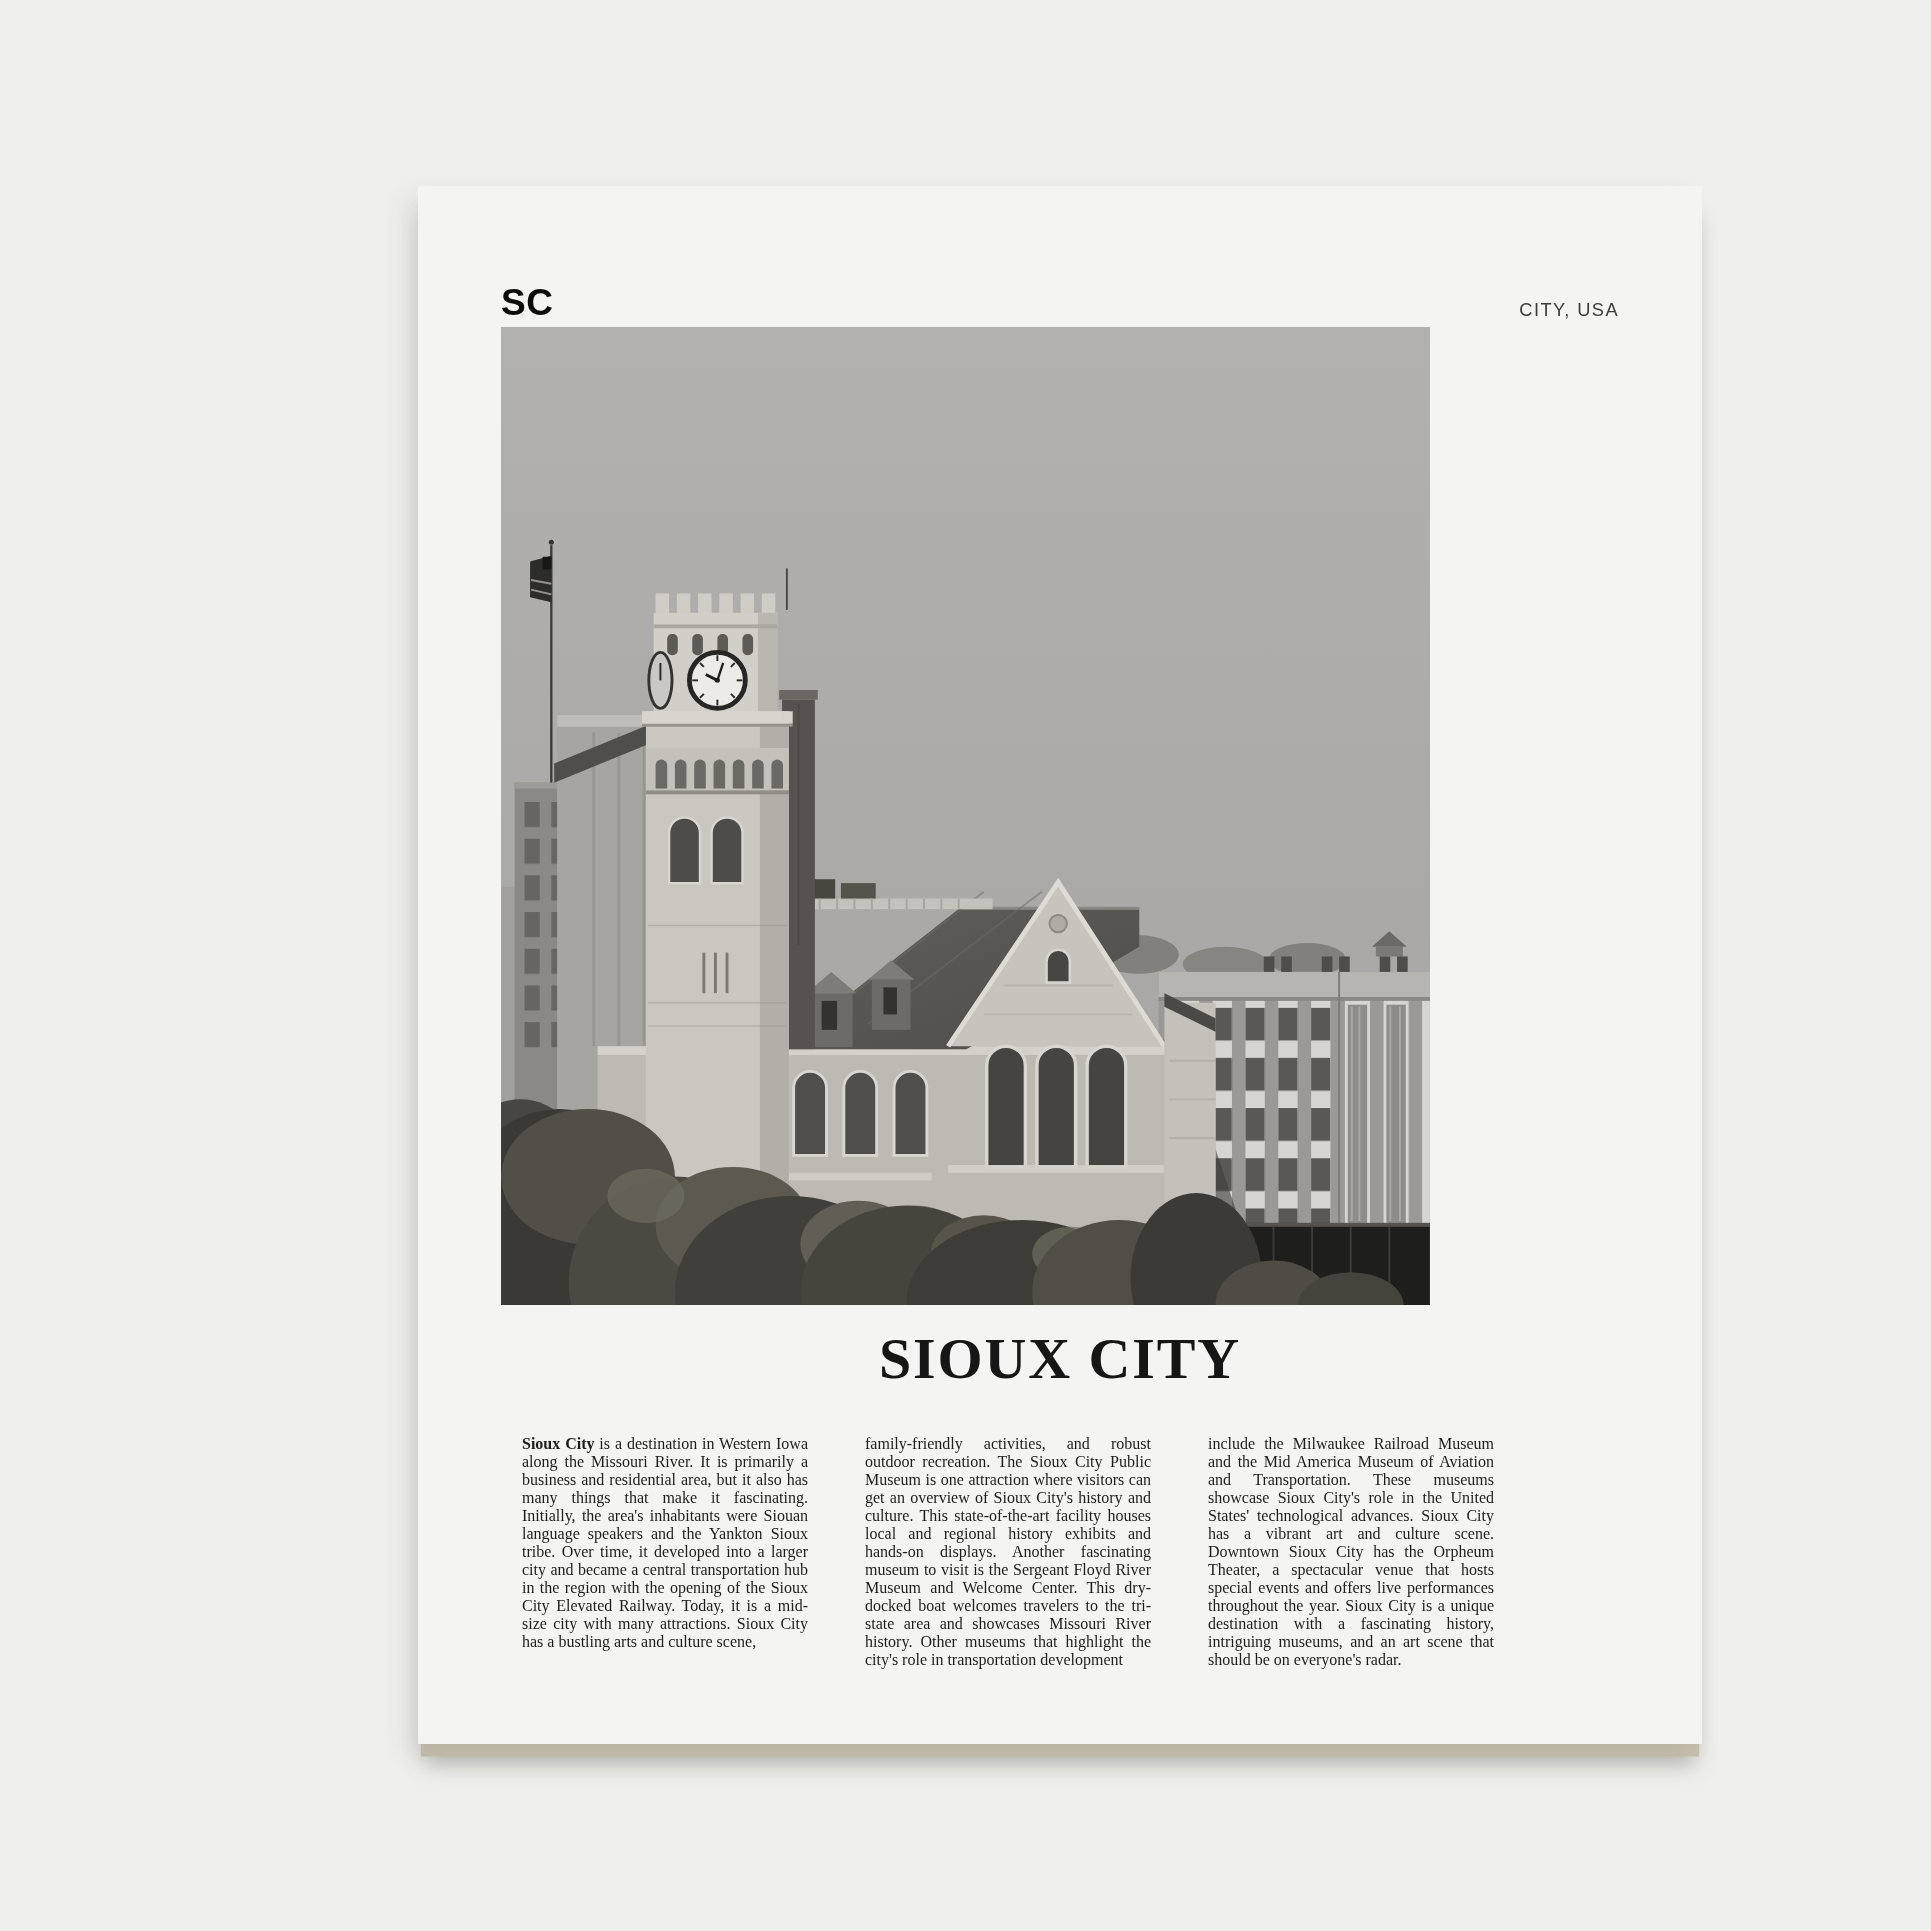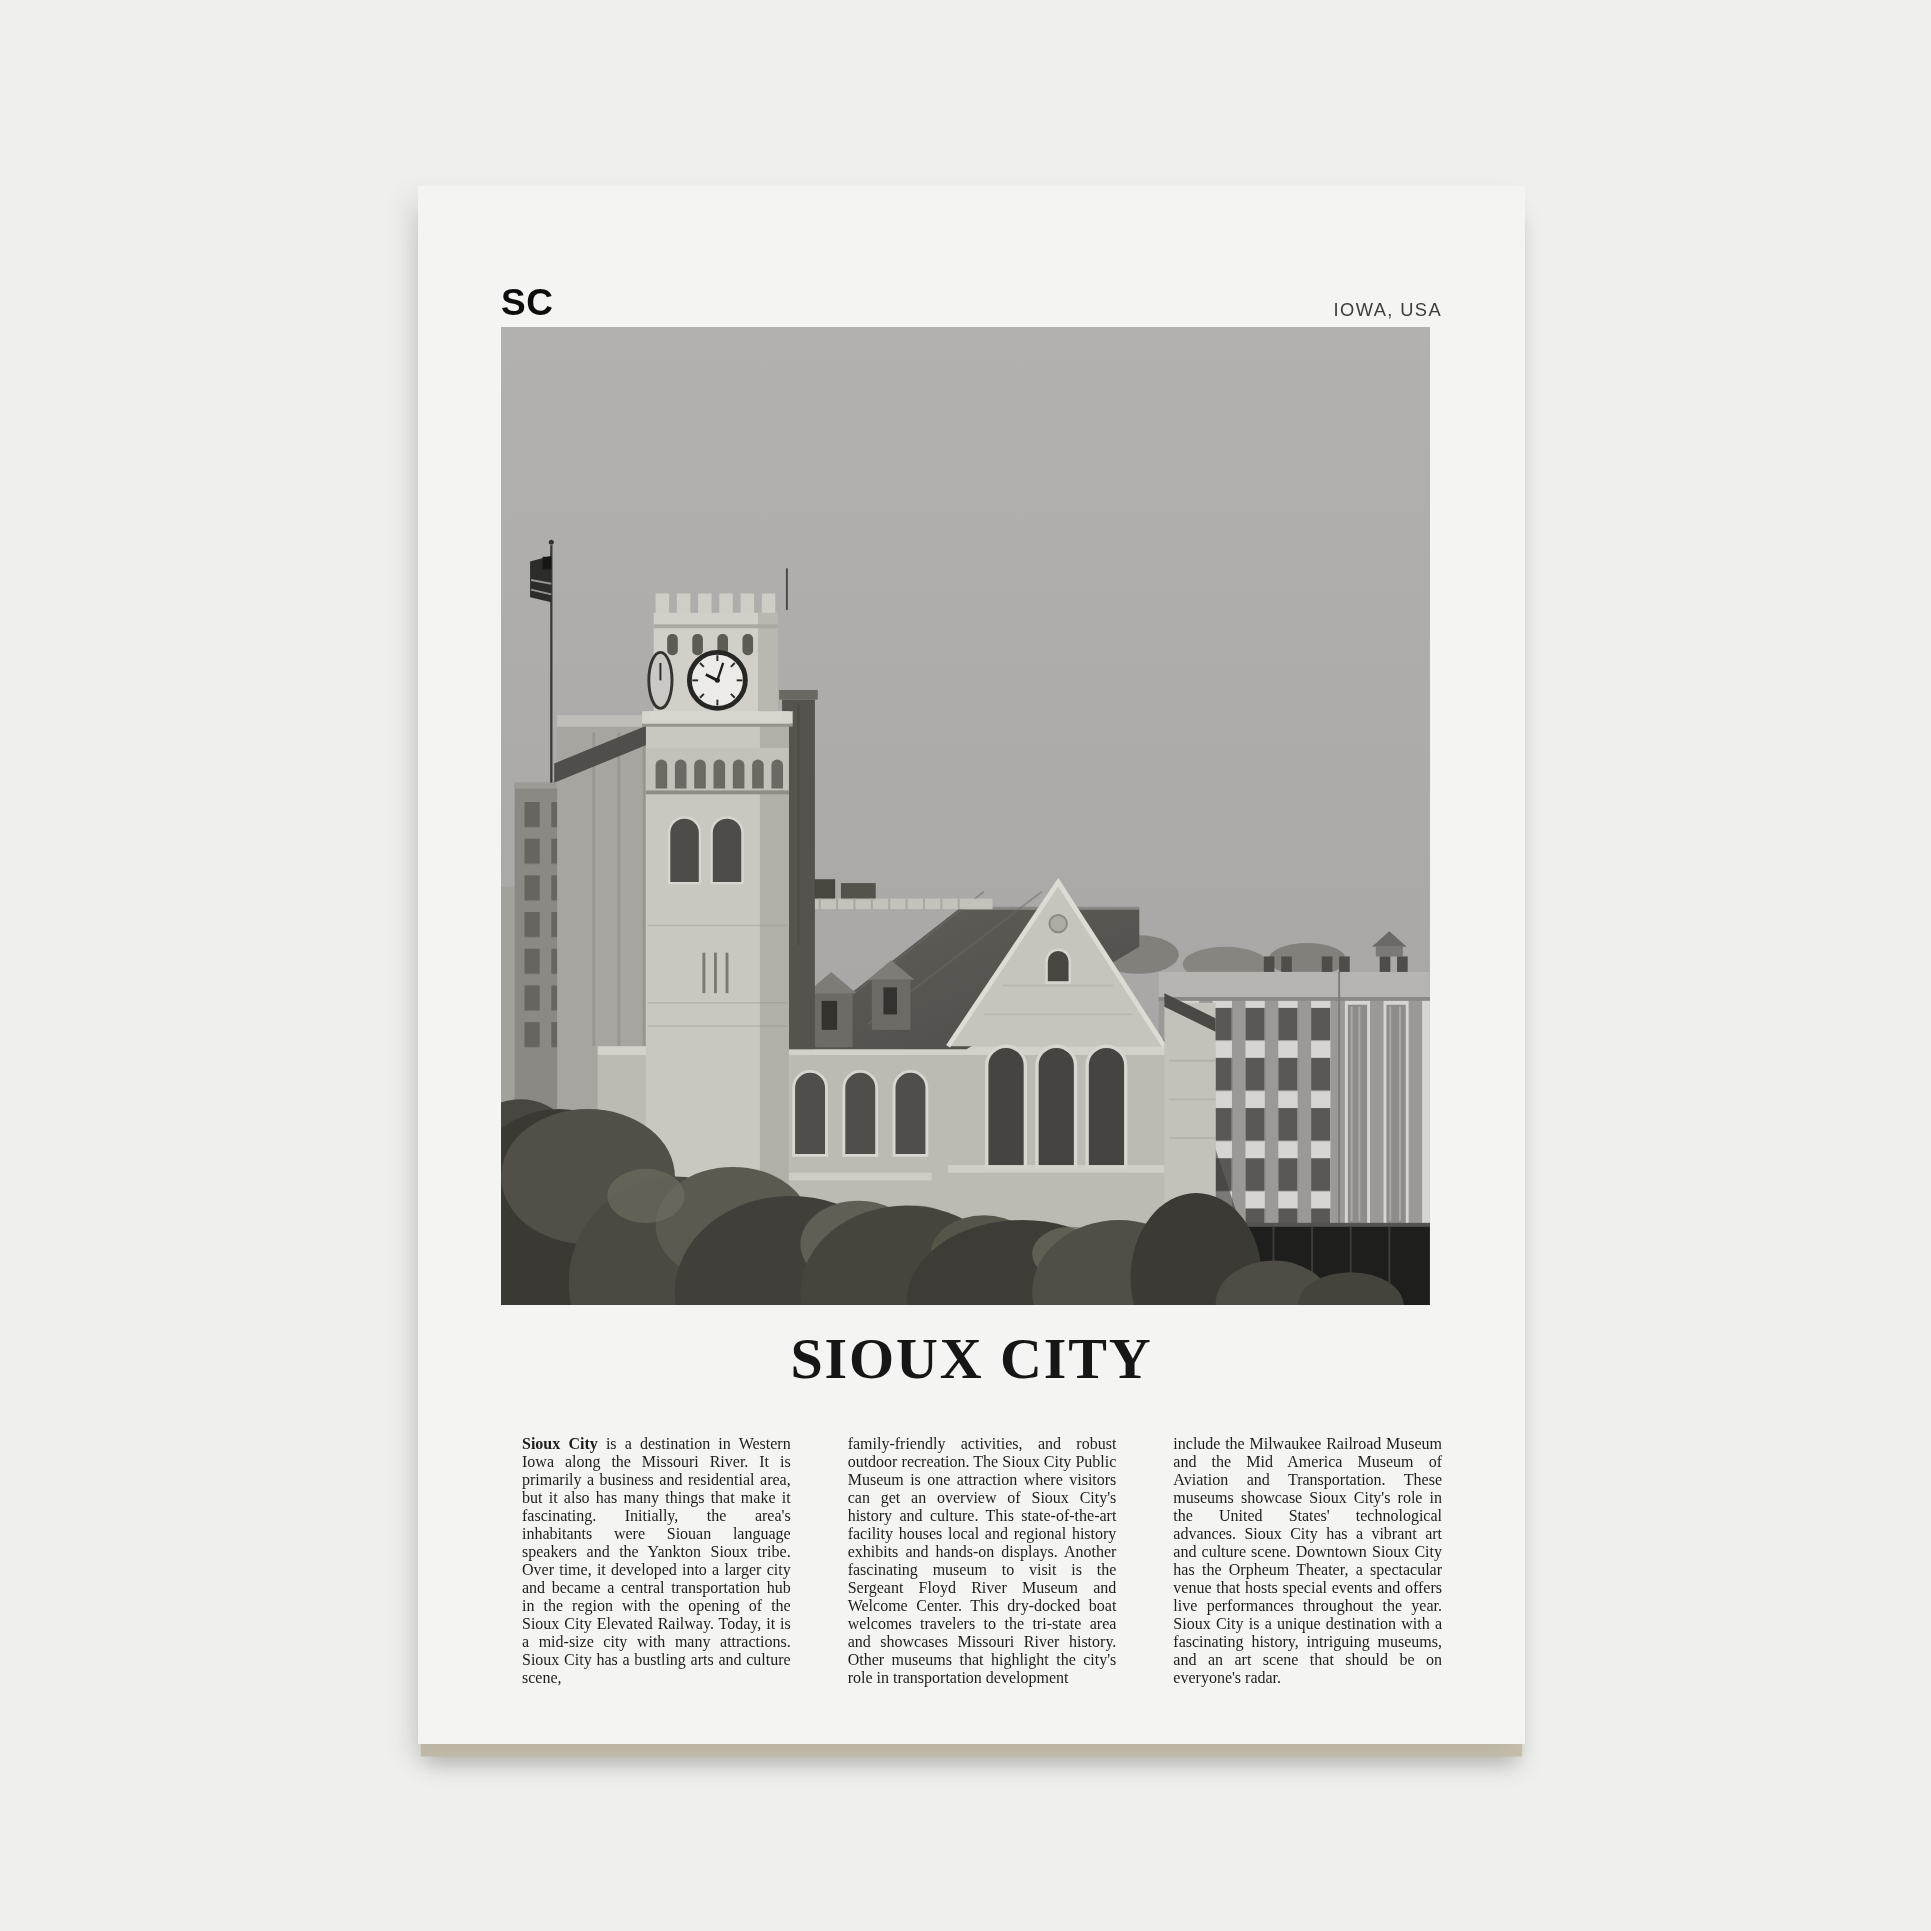--- a/index.html
+++ b/index.html
@@ -3,21 +3,21 @@
 <meta charset="utf-8">
 <style>
   html,body{margin:0;padding:0;}
   body{
     width:1931px;height:1931px;position:relative;
     background:#eff0ee;
     font-family:"Liberation Sans", sans-serif;
     overflow:hidden;
   }
   .poster{
-    position:absolute;left:418px;top:186px;width:1107px;height:1558px;
+    position:absolute;left:418px;top:186px;width:1284px;height:1558px;
     background:#f4f4f2;box-sizing:border-box;
     padding:100px 83px 0 83px;
     box-shadow:
       -13.5px 9.7px 23px rgba(70,70,64,.10),
       0 15.4px 0 -2.9px #c6bfae,
       0 27px 21px -5.8px rgba(95,90,75,.38);
   }
   .header-row{display:flex;justify-content:space-between;align-items:flex-end;height:35px;}
   .monogram{font-size:37px;font-weight:bold;color:#0d0d0d;letter-spacing:0.5px;line-height:1;}
   .location{font-size:18.3px;color:#3c3c3c;letter-spacing:1.4px;line-height:1.2;}
@@ -37,21 +37,21 @@
   .col{width:286px;margin-left:21px;}
   .lead{font-weight:bold;}
 </style>
 </head>
 <body>
 
 <div class="poster">
 
   <div class="header-row">
     <div class="monogram">SC</div>
-    <div class="location">IOWA, USA</div>
+    <div class="location">CITY, USA</div>
   </div>
 
   <div class="photo" role="img" aria-label="Black and white photograph of Sioux City City Hall: a Romanesque stone building with a crenellated clock tower, an American flag on a pole at left, a dark brick building behind, a modern office building at right, and trees along the bottom under a gray sky">
     <svg width="929" height="978" viewBox="0 0 962 1013" xmlns="http://www.w3.org/2000/svg">
       <defs>
         <linearGradient id="gSky" x1="0" y1="0" x2="0" y2="1">
           <stop offset="0" stop-color="#b2b1af"></stop>
             <stop offset="1" stop-color="#a5a4a2"></stop>
         </linearGradient>
         <linearGradient id="gRoof" x1="0" y1="0" x2="1" y2="1">

